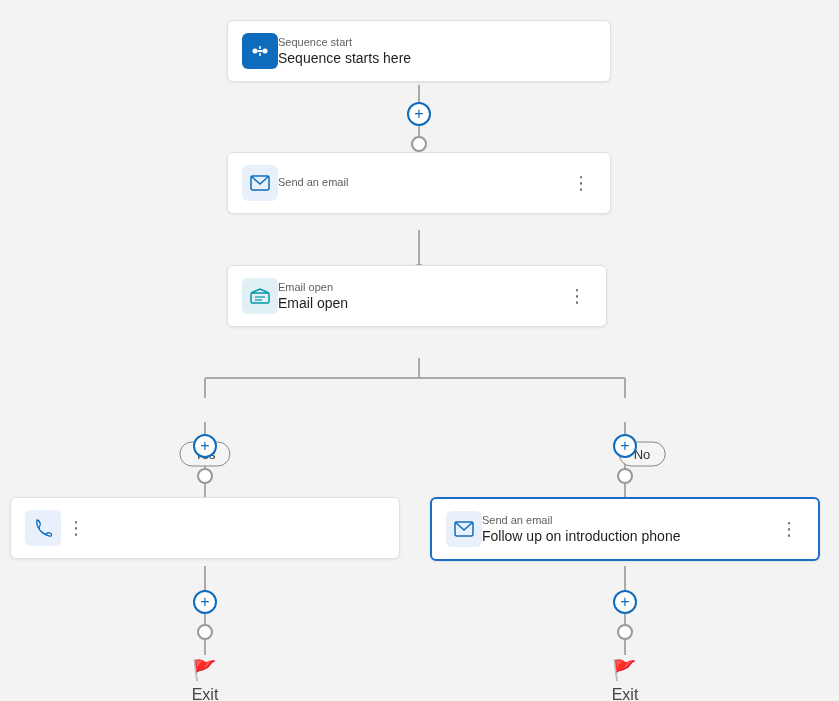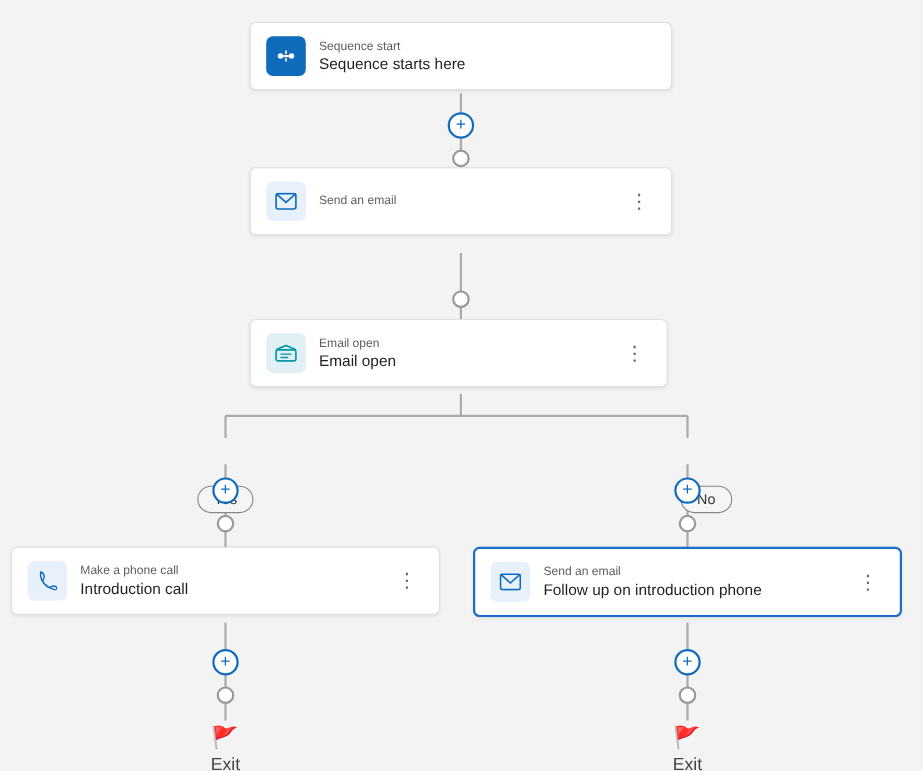--- a/index.html
+++ b/index.html
@@ -21,21 +21,20 @@
     }
 
     
     .card {
       background: #fff;
       border-radius: 6px;
       border: 1px solid #e0e0e0;
       padding: 12px 14px;
       display: flex;
       align-items: center;
-      gap: 12px;
       position: absolute;
       box-shadow: 0 1px 3px rgba(0,0,0,0.07);
     }
     .card.selected {
       border: 2px solid #1a6eca;
     }
     .card-icon {
       width: 36px;
       height: 36px;
       border-radius: 6px;
@@ -225,21 +224,21 @@
       </svg>
     </div>
     <div class="card-text">
       <div class="card-label">Send an email</div>
     </div>
     <div class="card-menu">⋮</div>
   </div>
 
   <div class="circle-node" style="left: 419px; top: 272px;"></div>
 
-  <div class="card" style="left: 227px; top: 290px; width: 380px;">
+  <div class="card" style="left: 227px; top: 265px; width: 380px;">
     <div class="card-icon light-teal-bg">
       <svg width="20" height="16" viewBox="0 0 20 16" fill="none">
         <rect x="1" y="5" width="18" height="10" rx="1.5" stroke="#0097a7" stroke-width="1.5" fill="none"></rect>
         <polyline points="1,5 10,1 19,5" stroke="#0097a7" stroke-width="1.5" fill="none"></polyline>
         <line x1="5" y1="9" x2="15" y2="9" stroke="#0097a7" stroke-width="1.2"></line>
         <line x1="5" y1="12" x2="12" y2="12" stroke="#0097a7" stroke-width="1.2"></line>
       </svg>
     </div>
     <div class="card-text">
       <div class="card-label">Email open</div>
@@ -259,24 +258,20 @@
   <div class="plus-btn" style="left: 625px; top: 446px;">+</div>
 
   <div class="circle-node" style="left: 625px; top: 476px;"></div>
 
   <div class="card" style="left: 10px; top: 497px; width: 390px;">
     <div class="card-icon light-blue-bg">
       <svg width="18" height="18" viewBox="0 0 18 18" fill="none">
         <path d="M3 1C3 1 5 1 6 4C7 7 5 7 5 9C5 11 9 15 11 15C13 15 13 13 16 14C19 15 17 17 17 17C16 18 1 13 3 1Z" stroke="#0f6cbd" stroke-width="1.3" fill="none"></path>
       </svg>
     </div>
-    <div class="card-text">
-      <div class="card-label">Make a phone call</div>
-      <div class="card-title">Introduction call</div>
-    </div>
     <div class="card-menu">⋮</div>
   </div>
 
   <div class="card selected" style="left: 430px; top: 497px; width: 390px;">
     <div class="card-icon light-blue-bg">
       <svg width="20" height="16" viewBox="0 0 20 16" fill="none">
         <rect x="1" y="1" width="18" height="14" rx="2" stroke="#0f6cbd" stroke-width="1.5" fill="none"></rect>
         <polyline points="1,1 10,9 19,1" stroke="#0f6cbd" stroke-width="1.5" fill="none"></polyline>
       </svg>
     </div>

